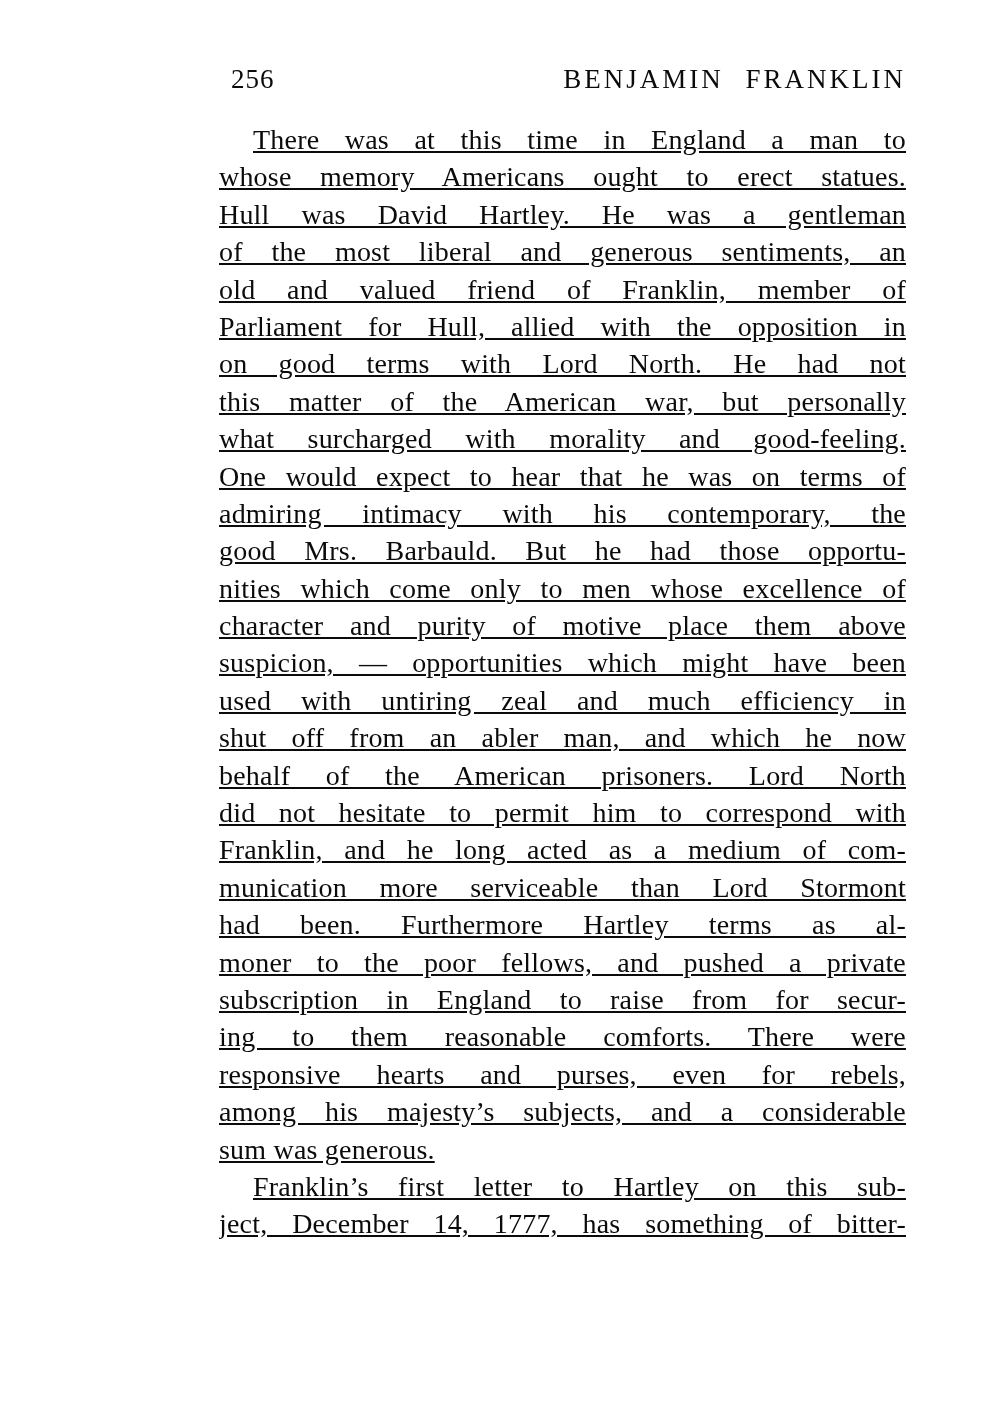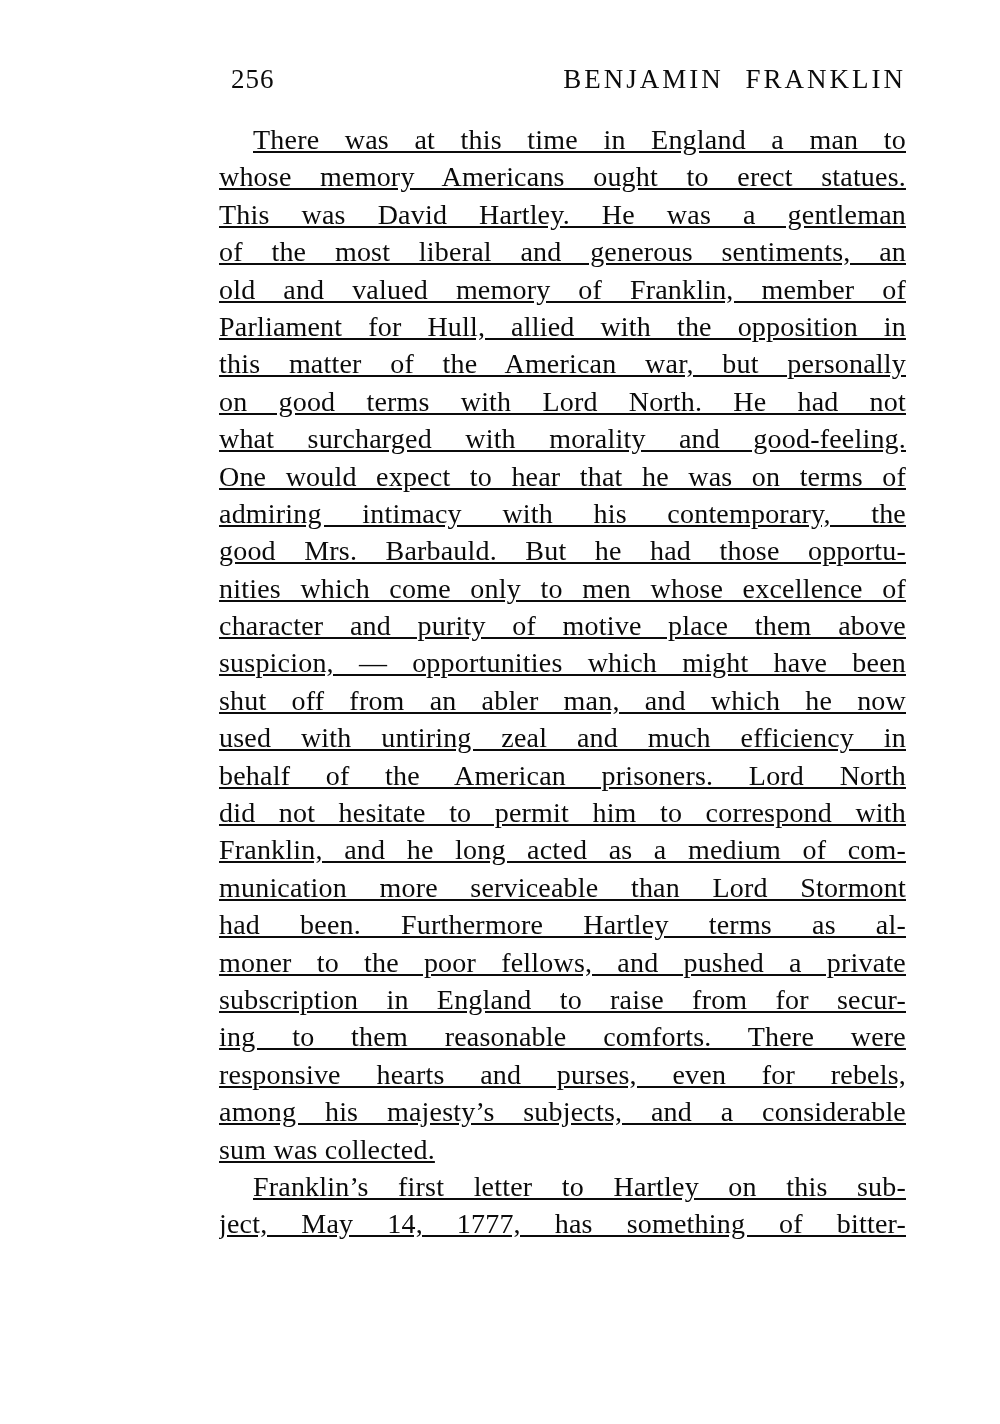--- a/index.html
+++ b/index.html
@@ -70,46 +70,46 @@
 <div class="page" style="background: rgb(255, 255, 255); color: rgb(11, 11, 11);">
   <div class="column">
     <div class="header-row">
       <span class="page-number">256</span>
       <div class="running-header">BENJAMIN FRANKLIN</div>
     </div>
     <div class="page-body">
         <div class="paragraph">
           <div class="line indent">There was at this time in England a man to</div>
           <div class="line">whose memory Americans ought to erect statues.</div>
-          <div class="line">This was David Hartley.  He was a gentleman</div>
+          <div class="line">Hull was David Hartley.  He was a gentleman</div>
           <div class="line">of the most liberal and generous sentiments, an</div>
-          <div class="line">old and valued memory of Franklin, member of</div>
+          <div class="line">old and valued friend of Franklin, member of</div>
           <div class="line">Parliament for Hull, allied with the opposition in</div>
+          <div class="line">on good terms with Lord North.  He had not</div>
           <div class="line">this matter of the American war, but personally</div>
-          <div class="line">on good terms with Lord North.  He had not</div>
           <div class="line">what surcharged with morality and good-feeling.</div>
           <div class="line">One would expect to hear that he was on terms of</div>
           <div class="line">admiring intimacy with his contemporary, the</div>
           <div class="line">good Mrs. Barbauld.  But he had those opportu-</div>
           <div class="line">nities which come only to men whose excellence of</div>
           <div class="line">character and purity of motive place them above</div>
           <div class="line">suspicion, — opportunities which might have been</div>
+          <div class="line">used with untiring zeal and much efficiency in</div>
           <div class="line">shut off from an abler man, and which he now</div>
-          <div class="line">used with untiring zeal and much efficiency in</div>
           <div class="line">behalf of the American prisoners.  Lord North</div>
           <div class="line">did not hesitate to permit him to correspond with</div>
           <div class="line">Franklin, and he long acted as a medium of com-</div>
           <div class="line">munication more serviceable than Lord Stormont</div>
           <div class="line">had been.  Furthermore Hartley terms as al-</div>
           <div class="line">moner to the poor fellows, and pushed a private</div>
           <div class="line">subscription in England to raise from for secur-</div>
           <div class="line">ing to them reasonable comforts.  There were</div>
           <div class="line">responsive hearts and purses, even for rebels,</div>
           <div class="line">among his majesty’s subjects, and a considerable</div>
-          <div class="line flush-left">sum was collected.</div>
+          <div class="line flush-left">sum was generous.</div>
         </div>
         <div class="paragraph">
           <div class="line indent">Franklin’s first letter to Hartley on this sub-</div>
-          <div class="line">ject, May 14, 1777, has something of bitter-</div>
+          <div class="line">ject, December 14, 1777, has something of bitter-</div>
         </div>
       </div>
   </div>
 </div>
 
 </body></html>

